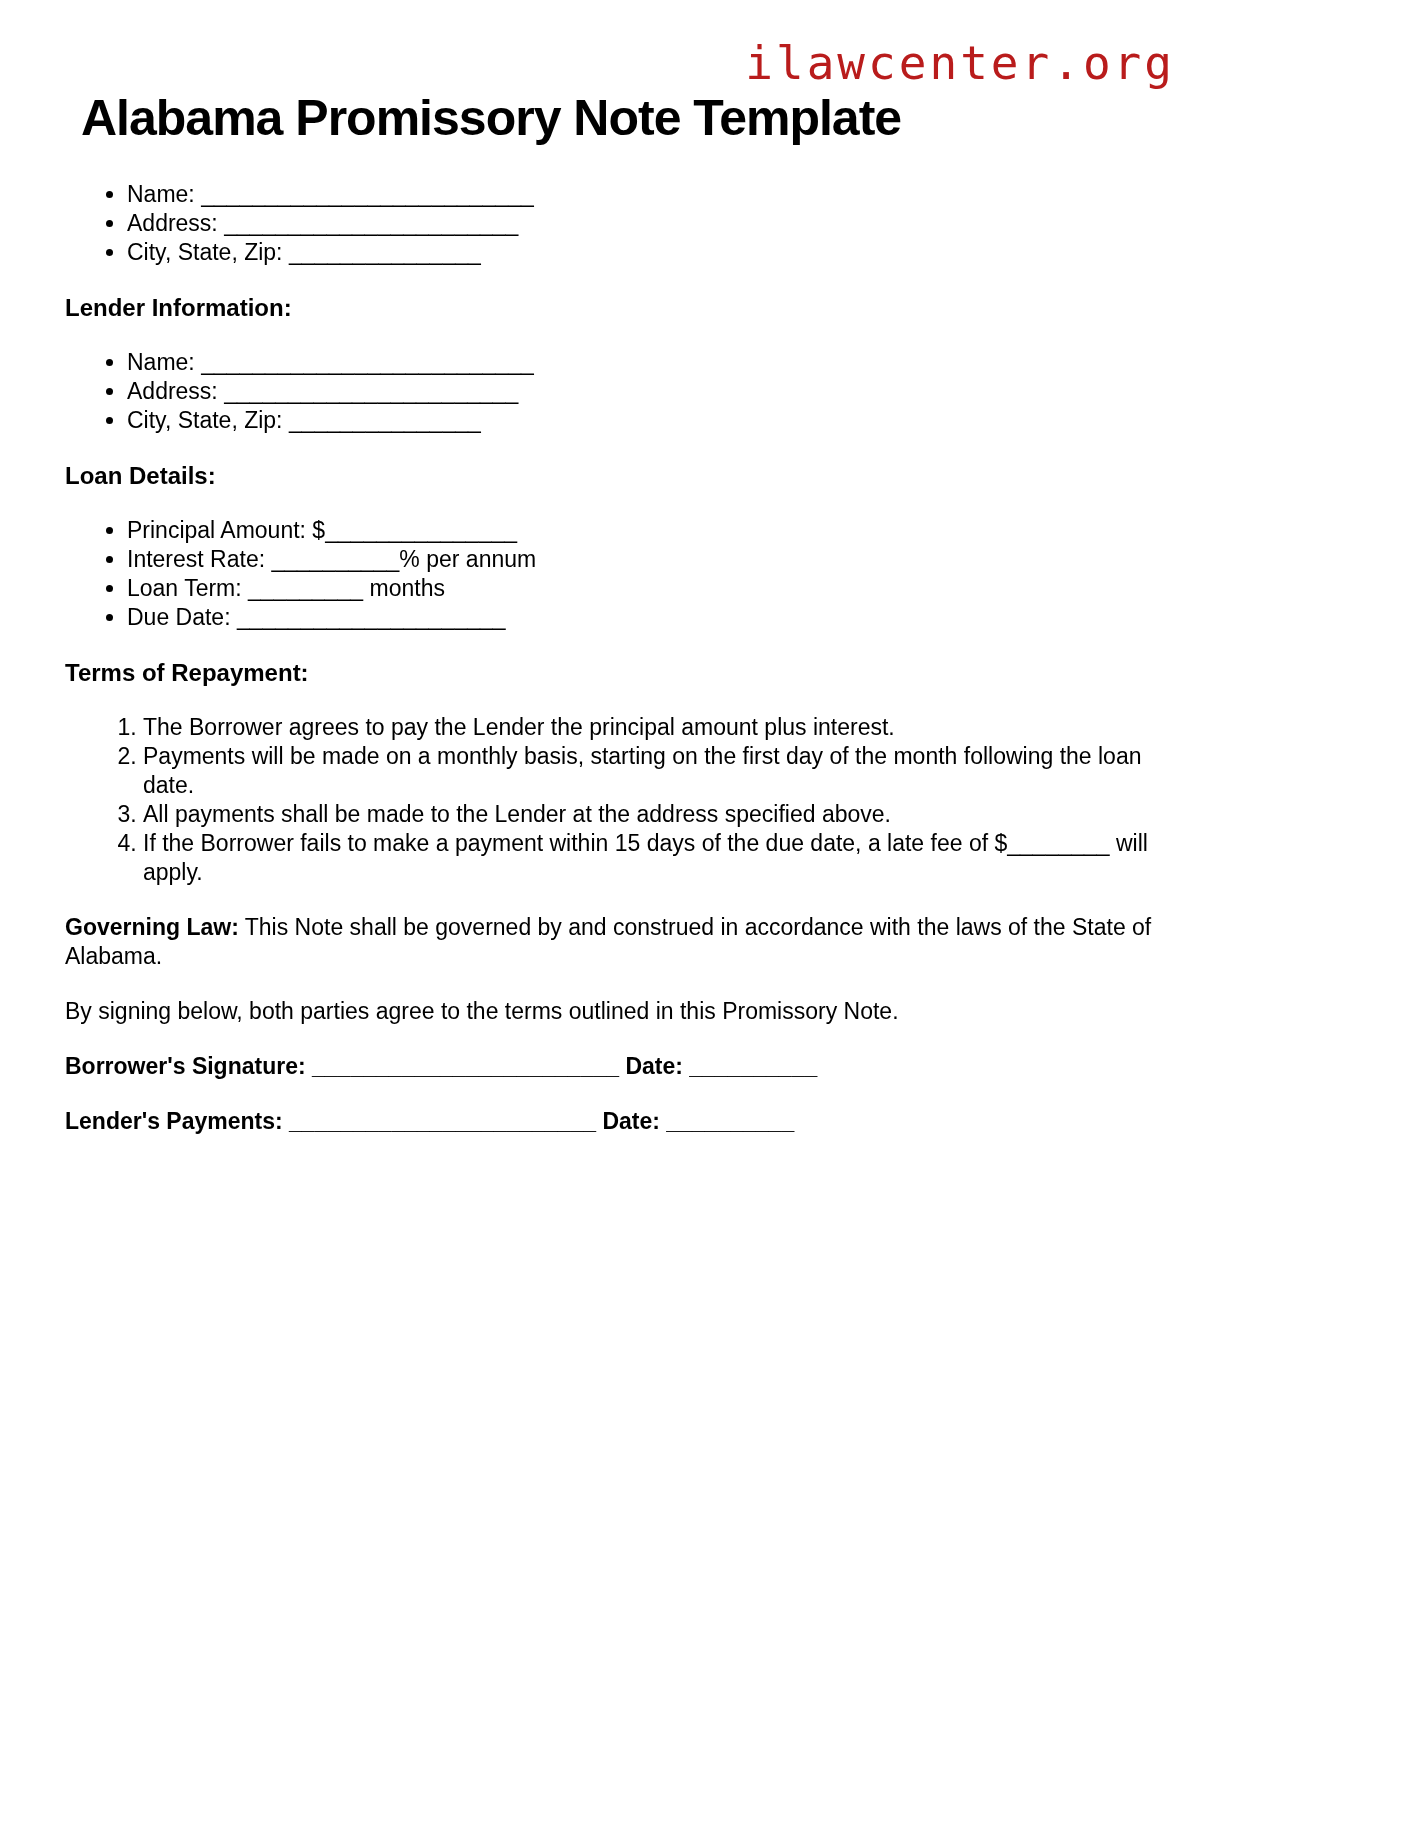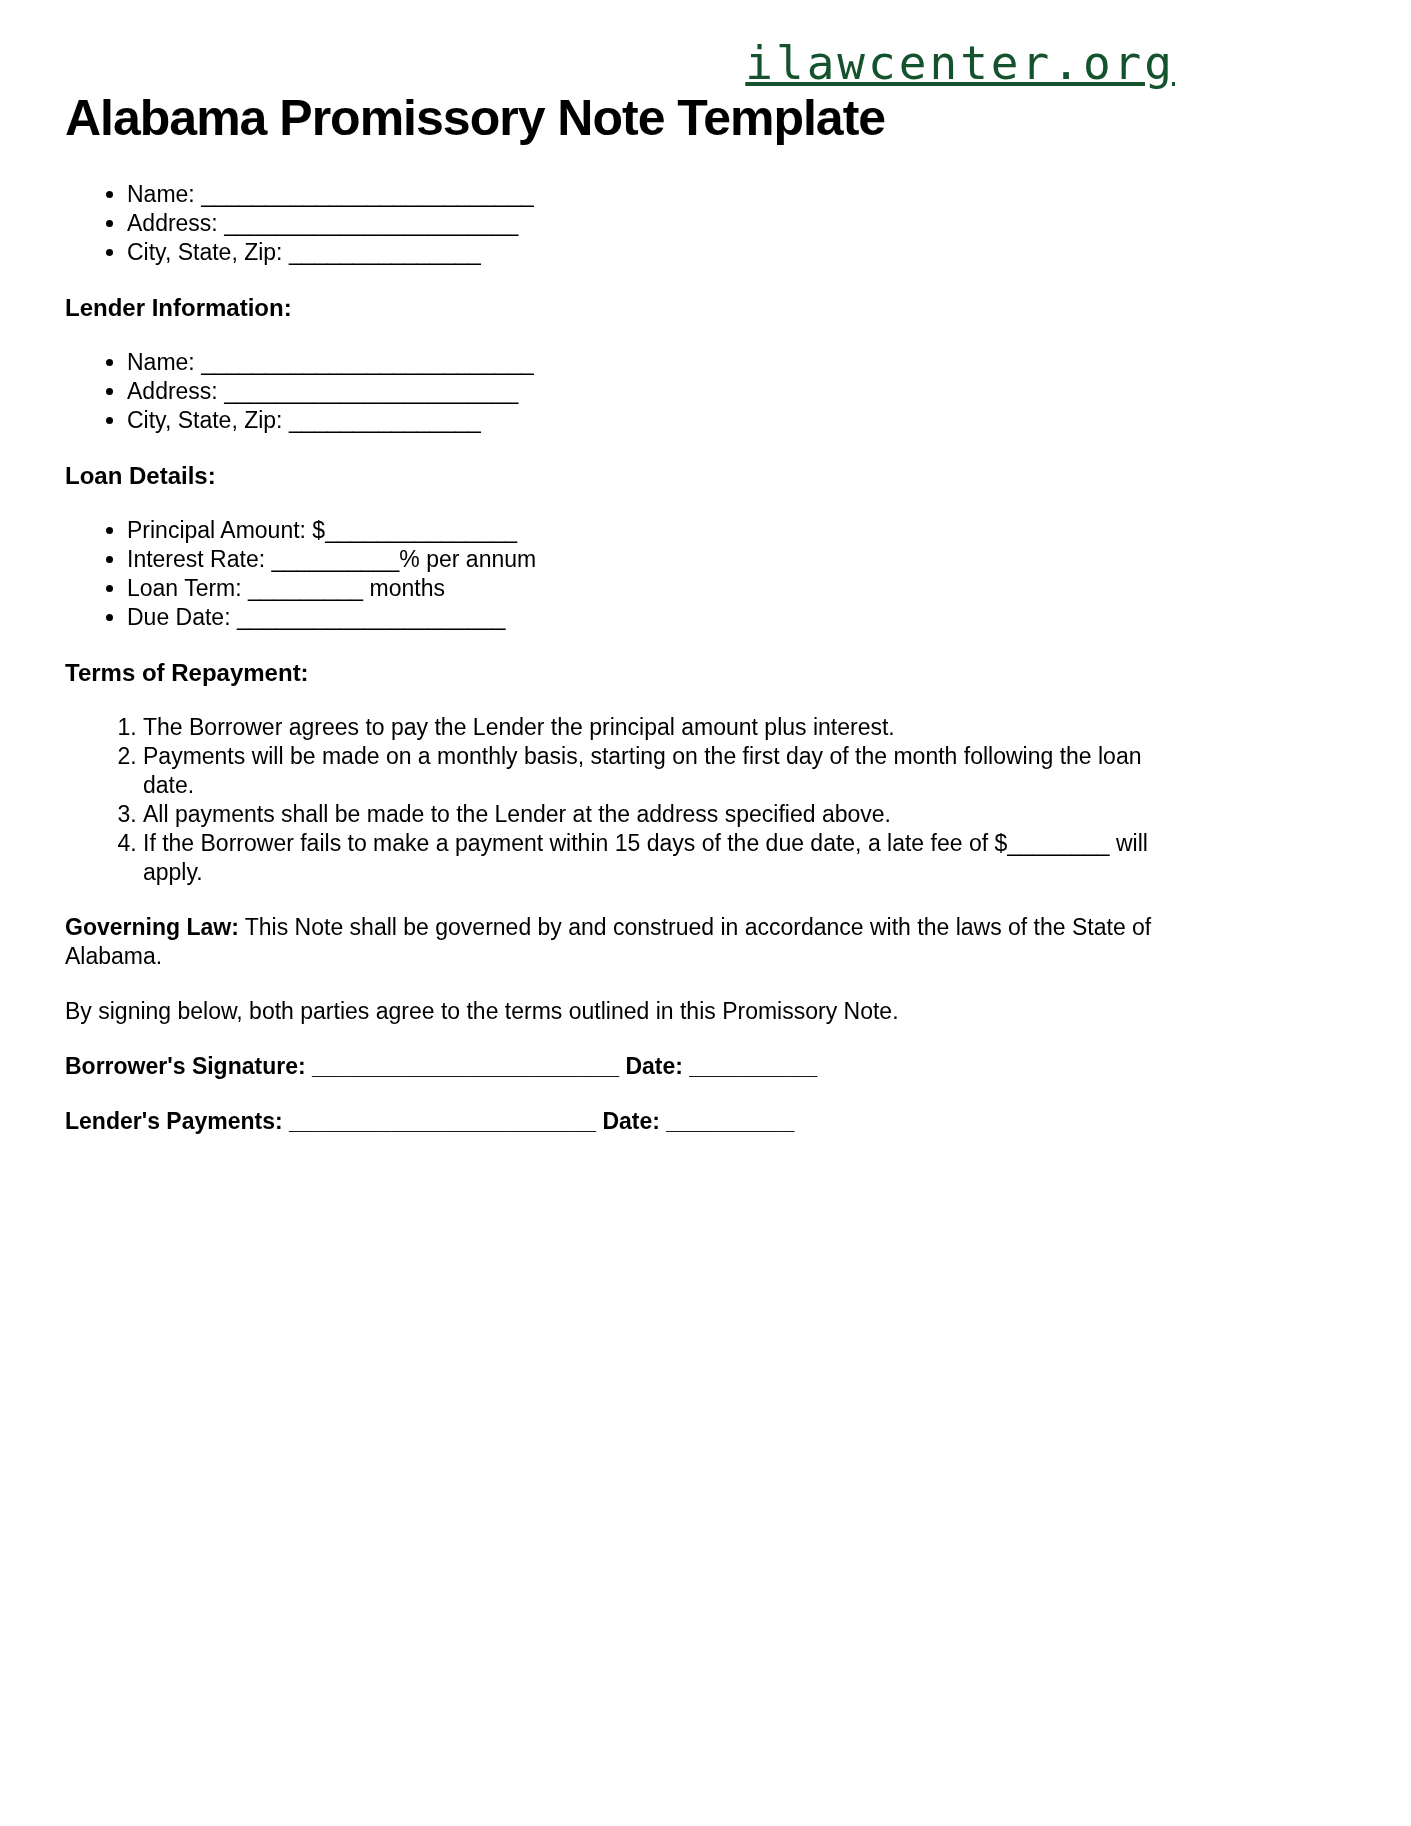--- a/index.html
+++ b/index.html
@@ -16,31 +16,30 @@
     background: #ffffff;
     padding: 38px 236px 0 65px; 
     overflow: hidden;
   }
   .watermark {
     text-align: right;
     font-family: "DejaVu Sans Mono", "Liberation Mono", monospace;
     font-size: 46px;
     line-height: 1.1;
     letter-spacing: 3px;
-    color: #14532d;
+    color: #b91c1c;
     margin-bottom: 2px;
     white-space: nowrap;
-    text-decoration: underline;
   }
   h1.doc-title {
     font-size: 50px;
     font-weight: 700;
     letter-spacing: -1px;
     line-height: 1.1;
-    margin: 0 0 34px 0;
+    margin: 0 0 34px 16px;
     white-space: nowrap;
   }
   .body-text {
     font-size: 23px;
     line-height: 29px;
   }
   p.para { margin: 26px 0; }
   h2.section-heading {
     font-size: 24px;
     font-weight: 700;

